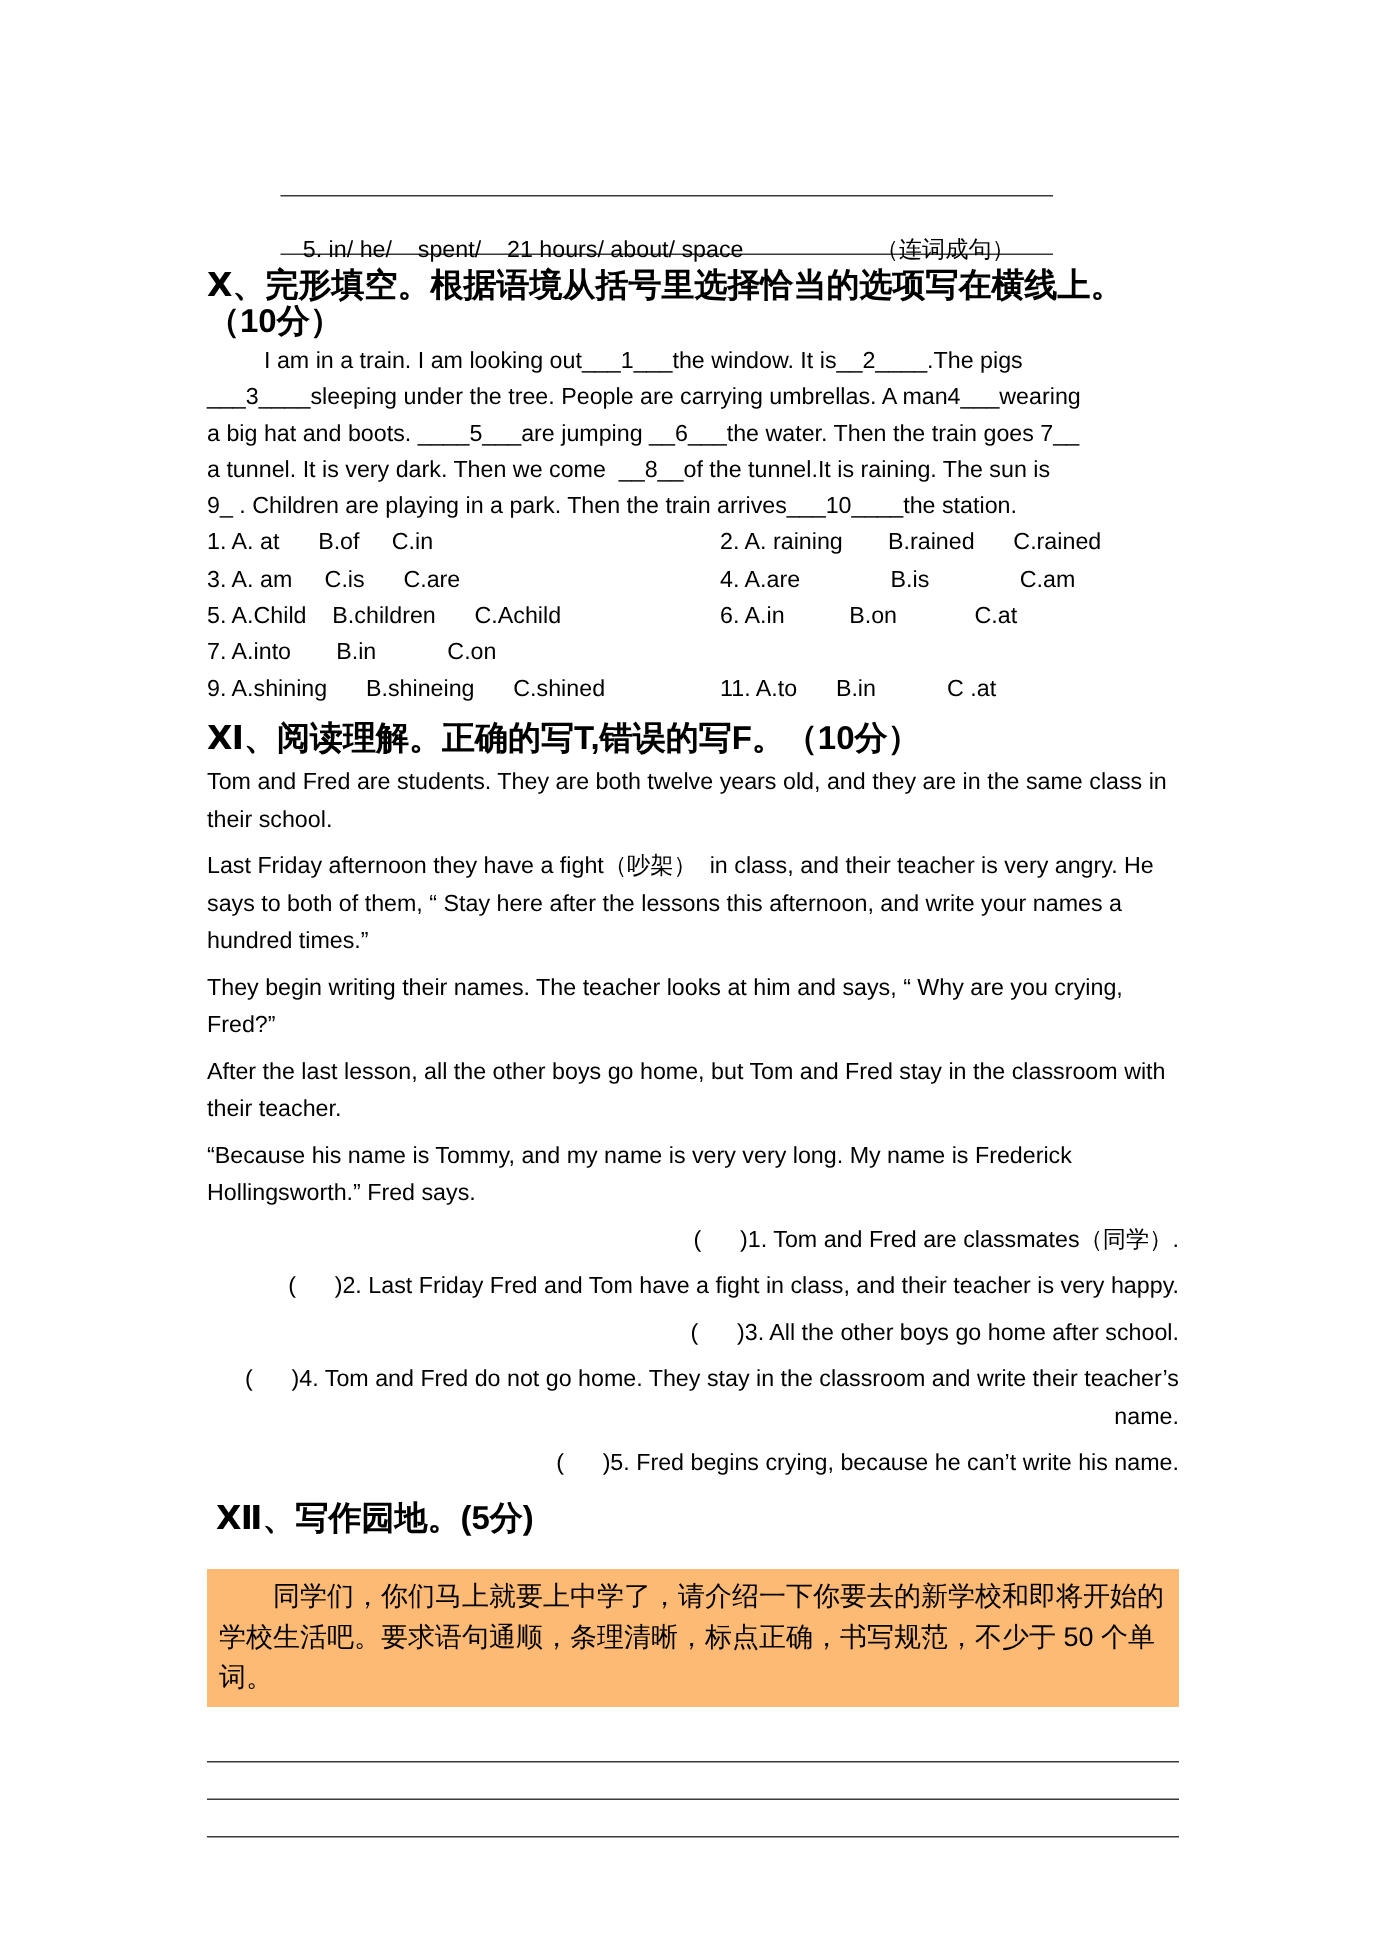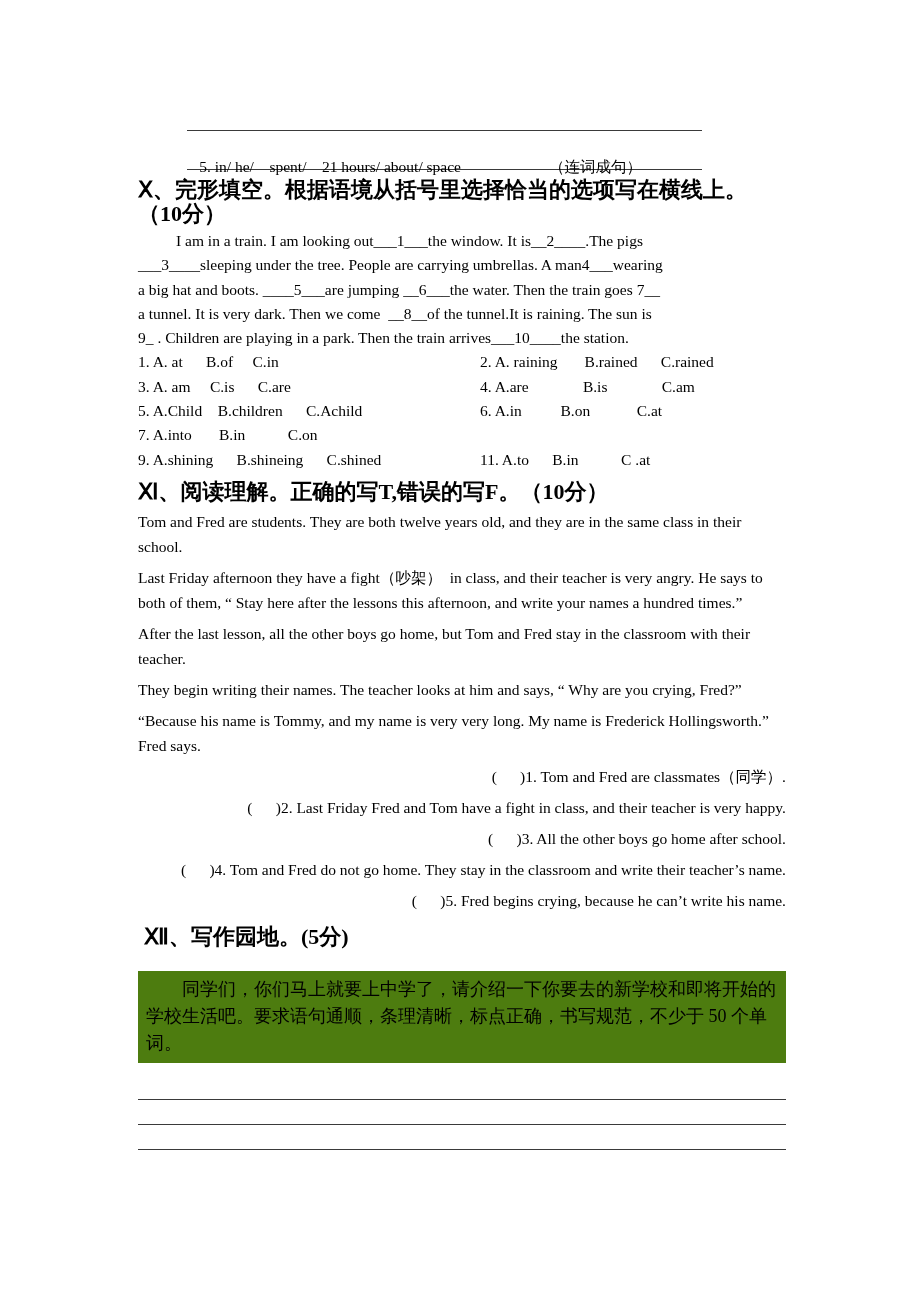--- a/index.html
+++ b/index.html
@@ -1,15 +1,15 @@
 <!DOCTYPE html>
 <html><head>
 <meta charset="utf-8">
 <style>
-  * { box-sizing: border-box; font-family: Liberation Serif, serif; }
+  * { box-sizing: border-box; }
   html, body { margin: 0; padding: 0; }
   body {
     width: 920px; height: 1302px;
     background: #ffffff;
     font-family: "Liberation Sans", "DejaVu Sans", sans-serif;
     color: #000;
   }
   .page {
     position: relative;
     width: 920px; height: 1302px;
@@ -46,21 +46,21 @@
   .opt-row { display: flex; white-space: pre-wrap; line-height: 24.3px; }
   .opt-left { flex: 0 0 342px; }
   .opt-right { flex: 1; }
 
   
   .para { margin: 5px 0 6px 0; line-height: 25px; white-space: pre-wrap; }
   .stmt { margin: 0 0 6px 0; line-height: 25px; white-space: pre-wrap; text-align: right; }
 
   
   .gray-box {
-    background: #4d7c0f;
+    background: #fdba74;
     width: 648px;
     padding: 5px 8px 6px 8px;
   }
   .gray-box .prompt {
     margin: 0;
     font-size: 18px;
     line-height: 27px;
     text-indent: 36px;
   }
   .write-lines { margin-top: 12px; }
@@ -107,22 +107,22 @@
       <div class="opt-row">
         <span class="opt-left">9. A.shining      B.shineing      C.shined</span>
         <span class="opt-right">11. A.to      B.in           C .at</span>
       </div>
     </div>
 
     <div class="sec-title">Ⅺ、阅读理解。正确的写T,错误的写F。（10分）</div>
 
     <p class="para">Tom and Fred are students. They are both twelve years old, and they are in the same class in their school.</p>
     <p class="para">Last Friday afternoon they have a fight（吵架）  in class, and their teacher is very angry. He says to both of them, “ Stay here after the lessons this afternoon, and write your names a hundred times.”</p>
+    <p class="para">They begin writing their names. The teacher looks at him and says, “ Why are you crying, Fred?”</p>
     <p class="para">After the last lesson, all the other boys go home, but Tom and Fred stay in the classroom with their teacher.</p>
-    <p class="para">They begin writing their names. The teacher looks at him and says, “ Why are you crying, Fred?”</p>
     <p class="para">“Because his name is Tommy, and my name is very very long. My name is Frederick Hollingsworth.” Fred says.</p>
 
     <p class="stmt">(      )1. Tom and Fred are classmates（同学）.</p>
     <p class="stmt">(      )2. Last Friday Fred and Tom have a fight in class, and their teacher is very happy.</p>
     <p class="stmt">(      )3. All the other boys go home after school.</p>
     <p class="stmt">(      )4. Tom and Fred do not go home. They stay in the classroom and write their teacher’s name.</p>
     <p class="stmt">(      )5. Fred begins crying, because he can’t write his name.</p>
 
     <div class="sec-title xii">Ⅻ、写作园地。(5分)</div>
 

